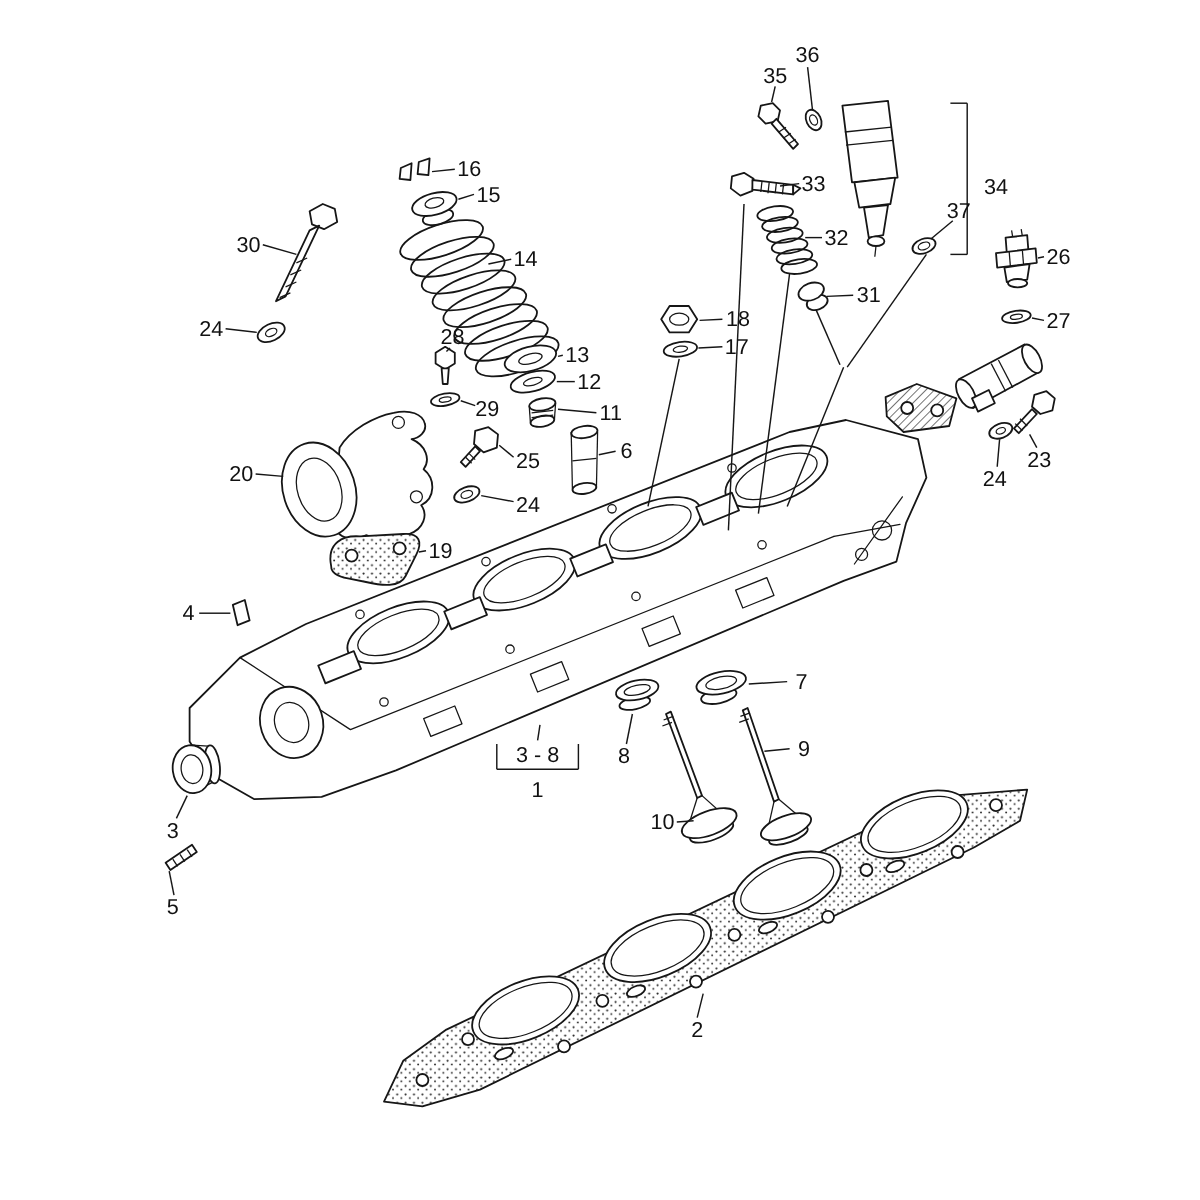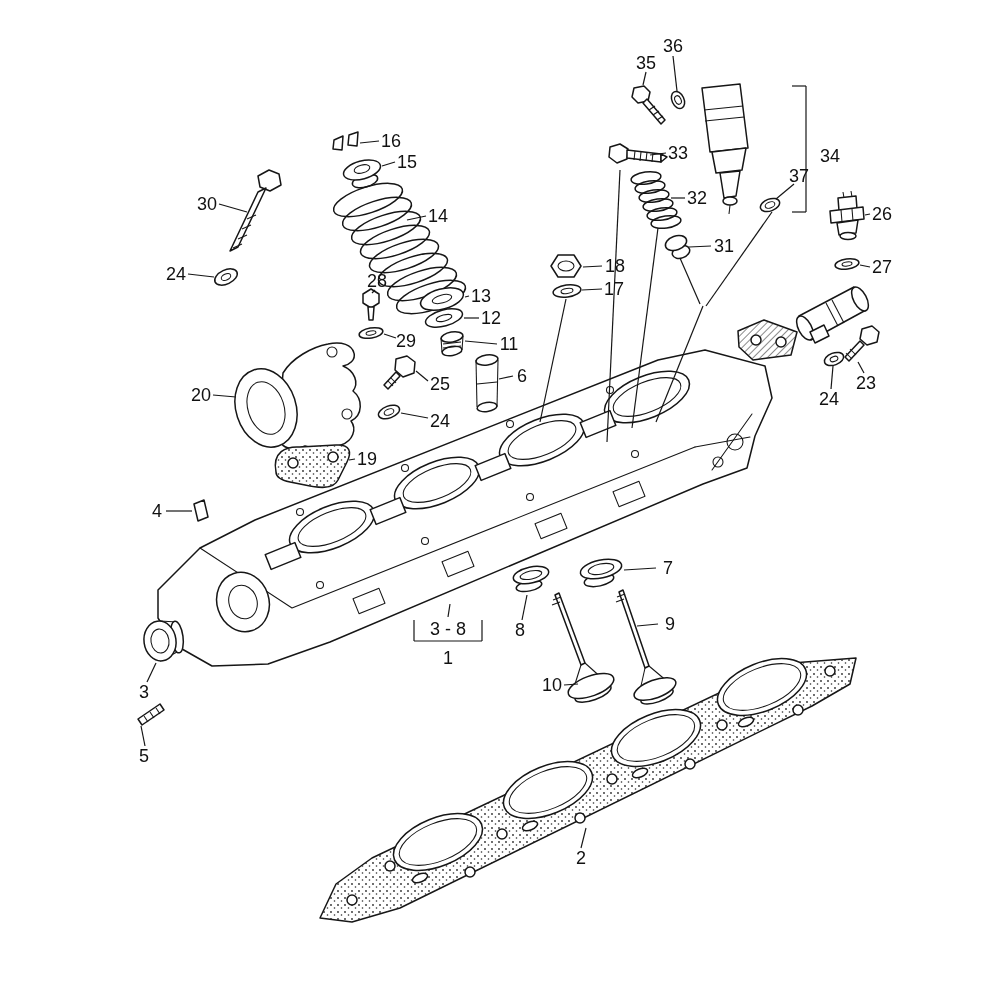--- a/index.html
+++ b/index.html
@@ -1,16 +1,16 @@
 <!DOCTYPE html>
 <html><head>
 <meta charset="utf-8">
 <style>
   html,body{margin:0;padding:0;background:#ffffff;}
-  .page{position:relative;width:1000px;height:1000px;background:#fff;overflow:hidden;font-family:"Liberation Sans",sans-serif;}
+  .page{position:relative;width:1000px;height:1000px;background:#fff;overflow:hidden;font-family:"Liberation Sans",sans-serif;border-radius:21px;}
   svg{display:block;}
   .part{fill:#ffffff;stroke:#161616;stroke-width:1.5;stroke-linejoin:round;stroke-linecap:round;}
   .nofill{fill:none;}
   .thin{stroke-width:1.05;}
   .tick{stroke:#161616;stroke-width:1.05;}
   #assembly-lines line,#bracket-lines line,#leader-lines line{stroke:#161616;stroke-width:1.2;}
   #part-labels text{font-family:"Liberation Sans",sans-serif;font-size:18px;fill:#111;text-anchor:middle;dominant-baseline:central;}
 </style>
 </head>
 <body>

